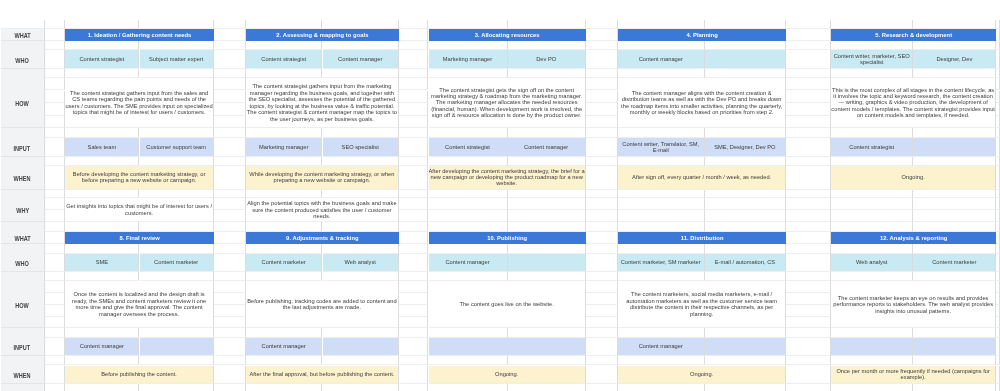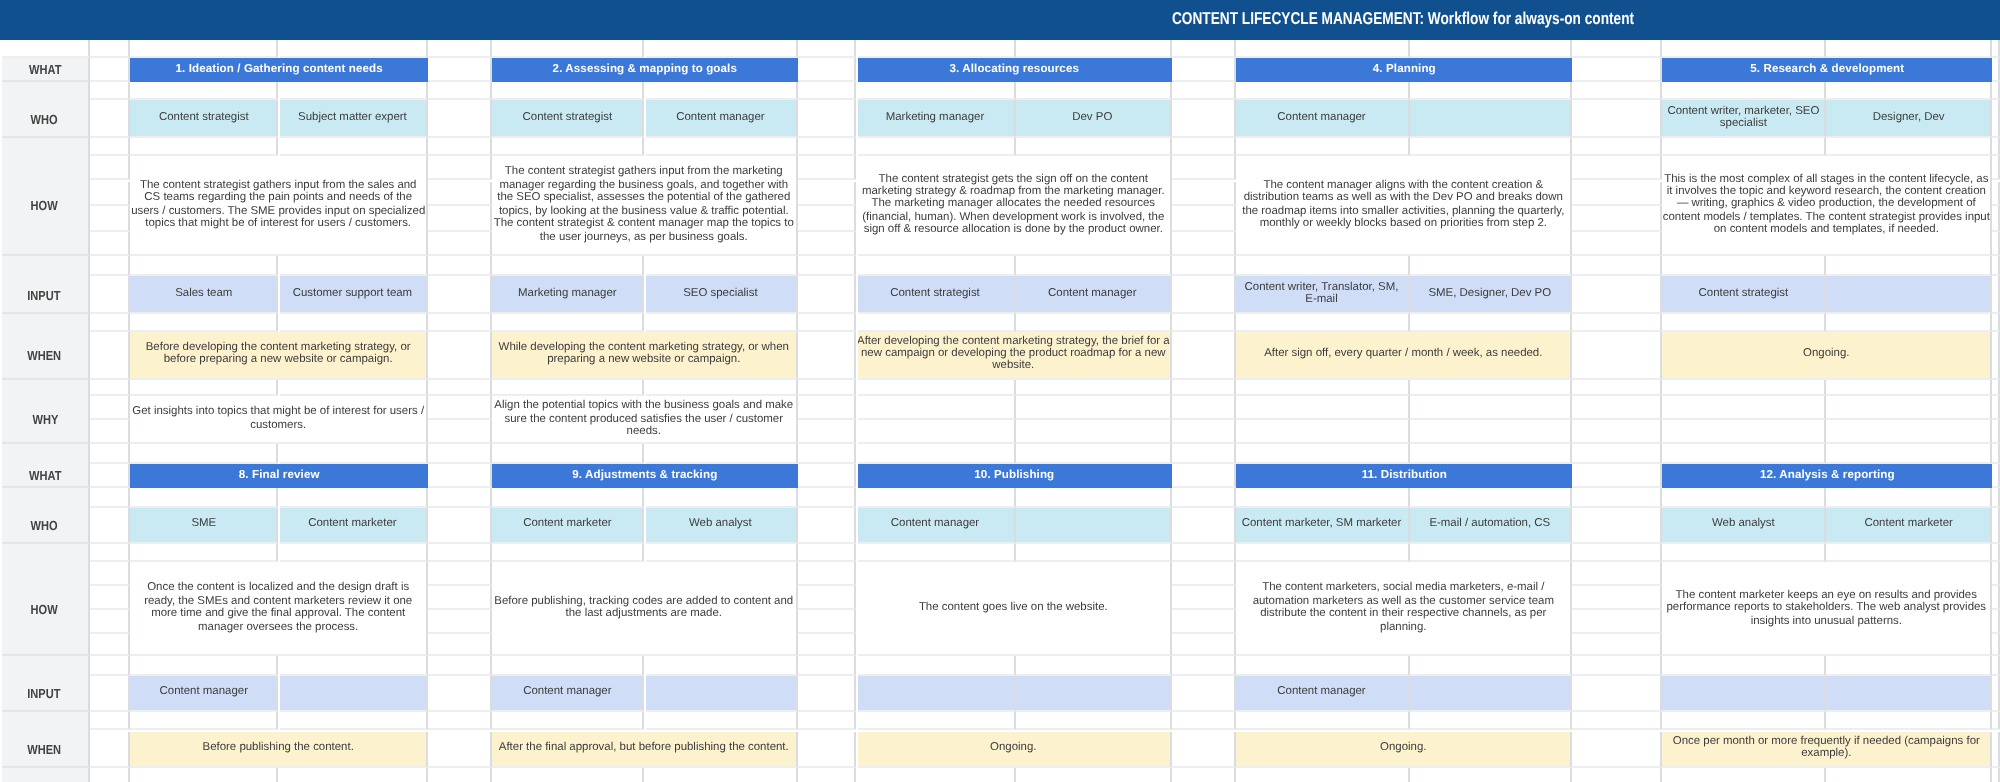--- a/index.html
+++ b/index.html
@@ -20,23 +20,20 @@
   .who{background:#c9eaf2;}
   .how{background:#ffffff;}
   .inputc{background:#cfddf7;}
   .when{background:#fdf2ce;}
   .why{background:#ffffff;}
 </style>
 </head>
 <body>
 
 <div class="doc" id="doc">
-  <div class="topbar">
-    <span class="title">CONTENT LIFECYCLE MANAGEMENT: Workflow for always-on content</span>
-  </div>
 <div class="layer bg" style="left: 0px; top: 0px; width: 1000px; height: 391px;">
       <div class="gcell" style="left: 1px; top: 19.5px; width: 43.5px; height: 9px;"></div>
       <div class="gcell" style="left: 44.5px; top: 19.5px; width: 20.8px; height: 9px;"></div>
       <div class="gcell" style="left: 65.3px; top: 19.5px; width: 74.2px; height: 9px;"></div>
       <div class="gcell" style="left: 139.5px; top: 19.5px; width: 74.4px; height: 9px;"></div>
       <div class="gcell" style="left: 213.9px; top: 19.5px; width: 32px; height: 9px;"></div>
       <div class="gcell" style="left: 245.9px; top: 19.5px; width: 76.6px; height: 9px;"></div>
       <div class="gcell" style="left: 322.5px; top: 19.5px; width: 76.4px; height: 9px;"></div>
       <div class="gcell" style="left: 398.9px; top: 19.5px; width: 29.6px; height: 9px;"></div>
       <div class="gcell" style="left: 428.5px; top: 19.5px; width: 79px; height: 9px;"></div>

